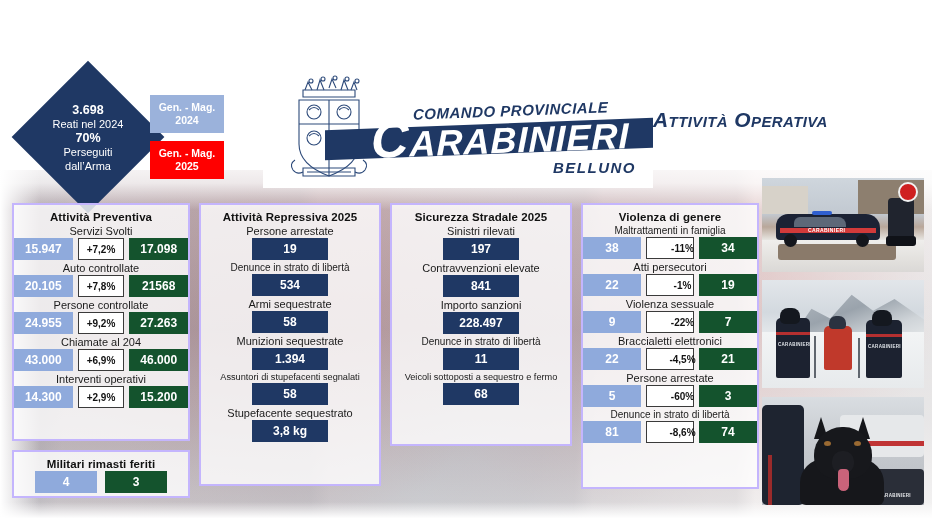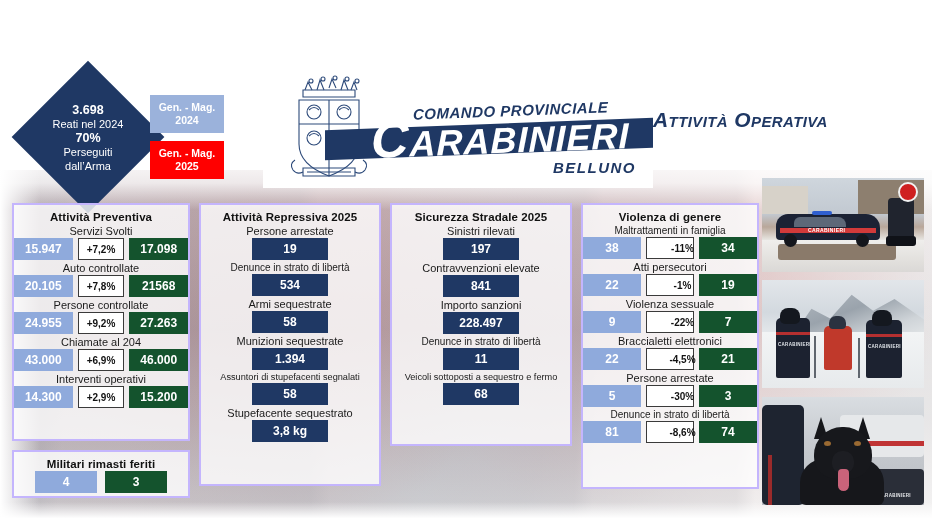--- a/index.html
+++ b/index.html
@@ -393,21 +393,21 @@
     </div>
     <div class="row-label">Braccialetti elettronici</div>
     <div class="triple">
       <div class="cell blue">22</div>
       <div class="cell pct">-4,5%</div>
       <div class="cell red">21</div>
     </div>
     <div class="row-label">Persone arrestate</div>
     <div class="triple">
       <div class="cell blue">5</div>
-      <div class="cell pct">-30%</div>
+      <div class="cell pct">-60%</div>
       <div class="cell red">3</div>
     </div>
     <div class="row-label sm2">Denunce  in strato di libertà</div>
     <div class="triple">
       <div class="cell blue">81</div>
       <div class="cell pct">-8,6%</div>
       <div class="cell red">74</div>
     </div>
   </div>
 

